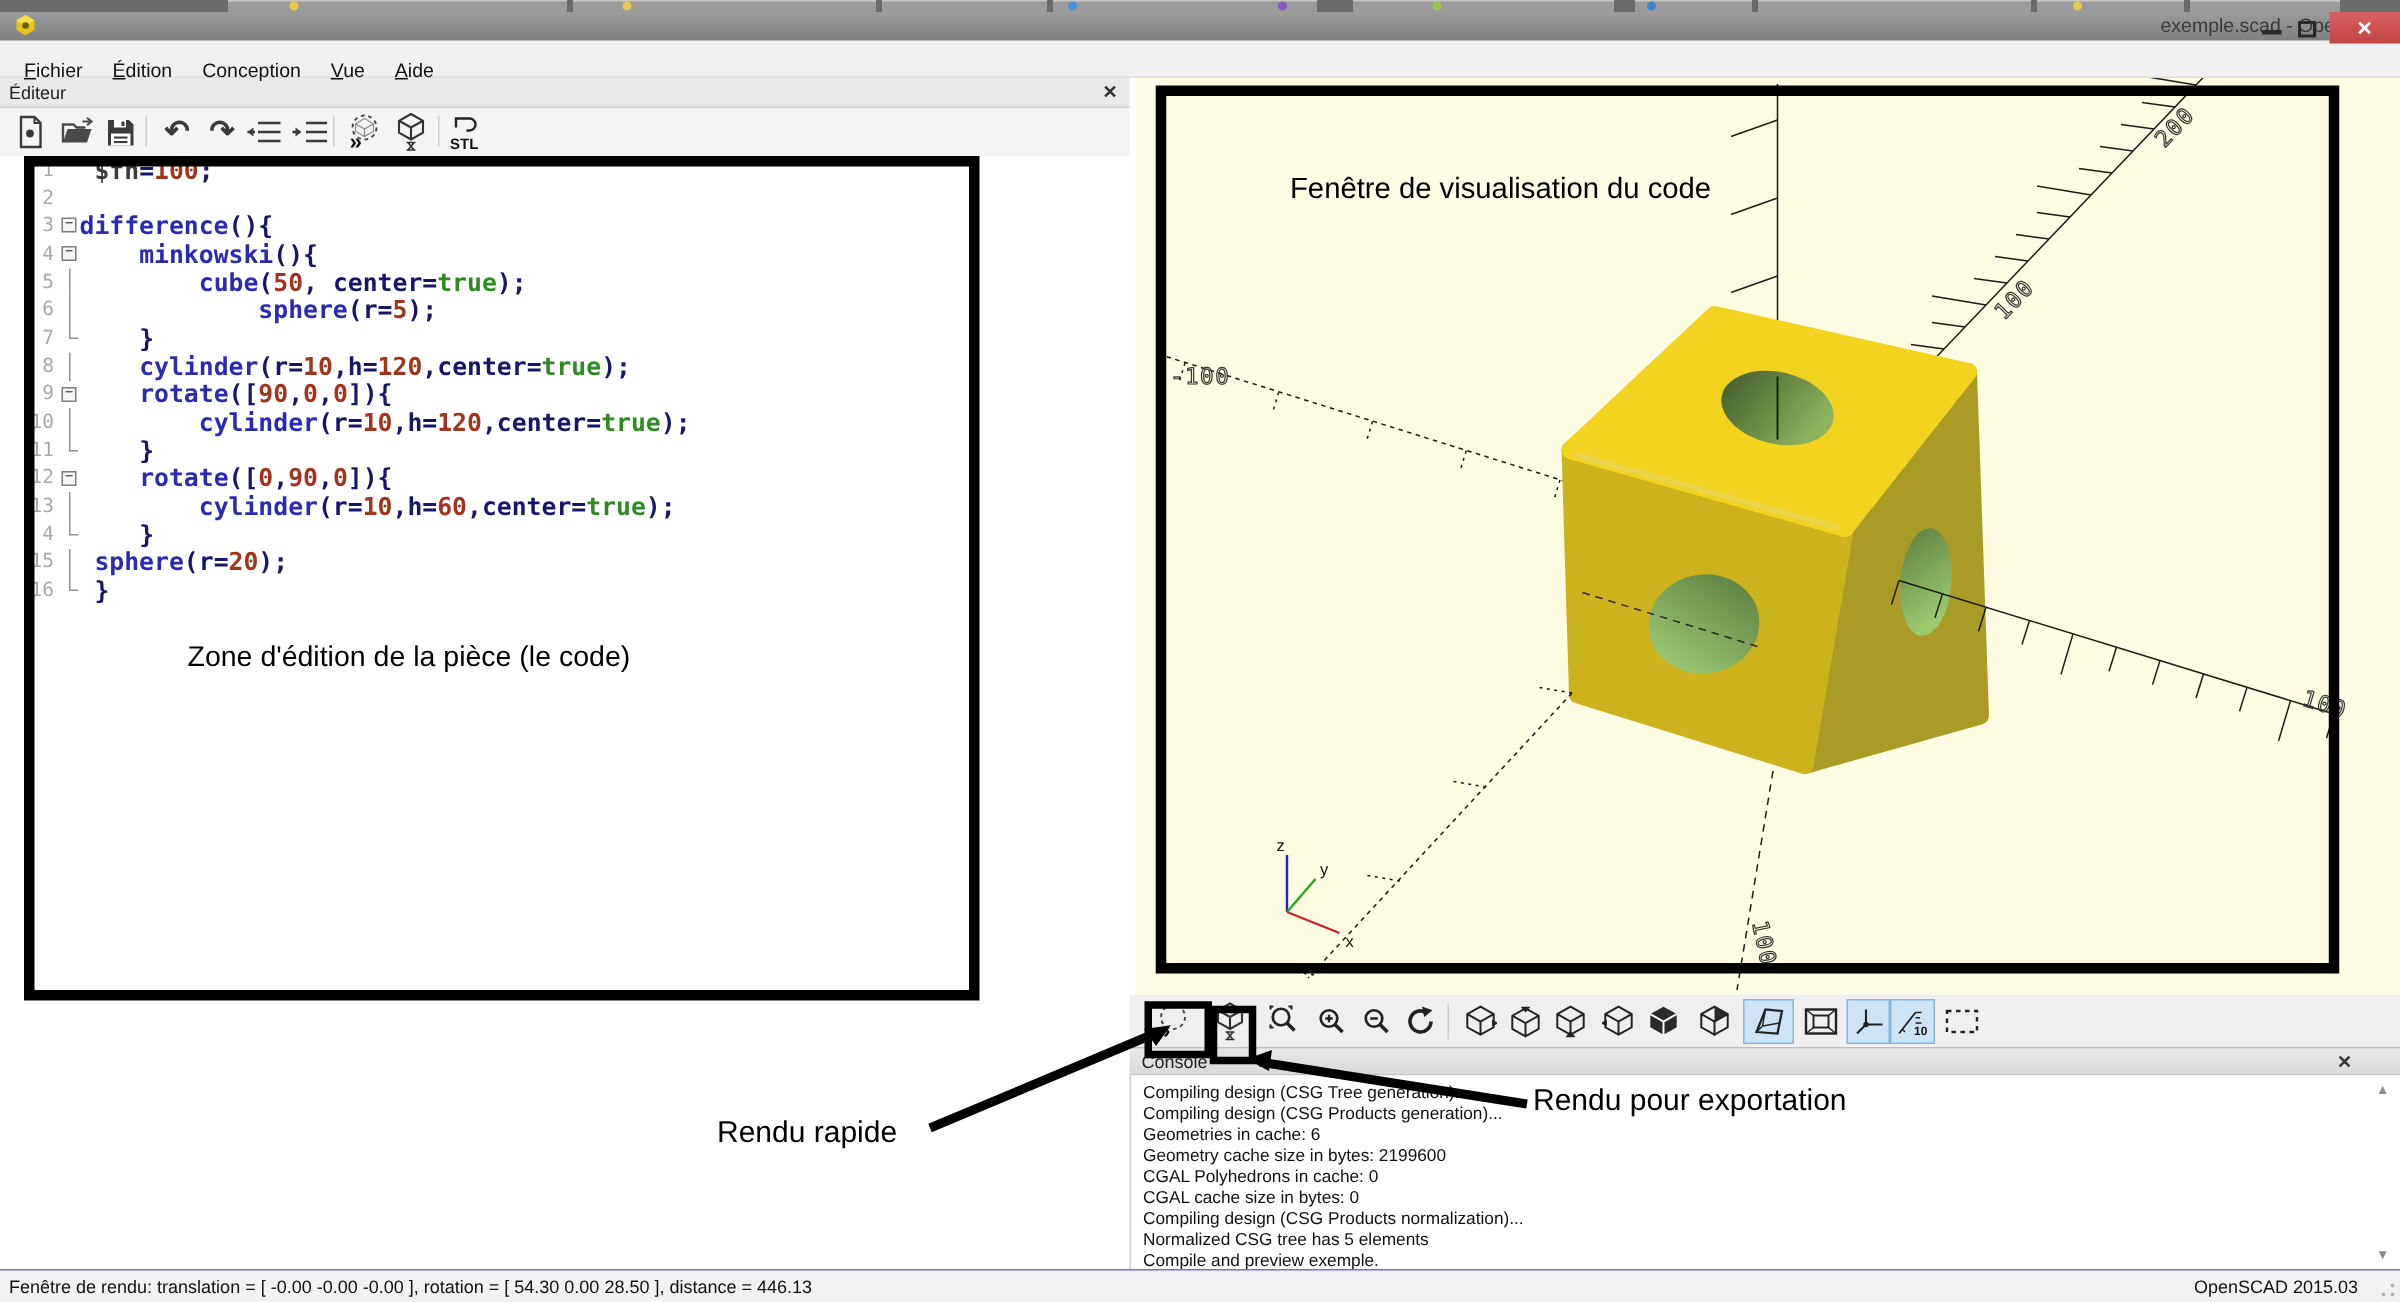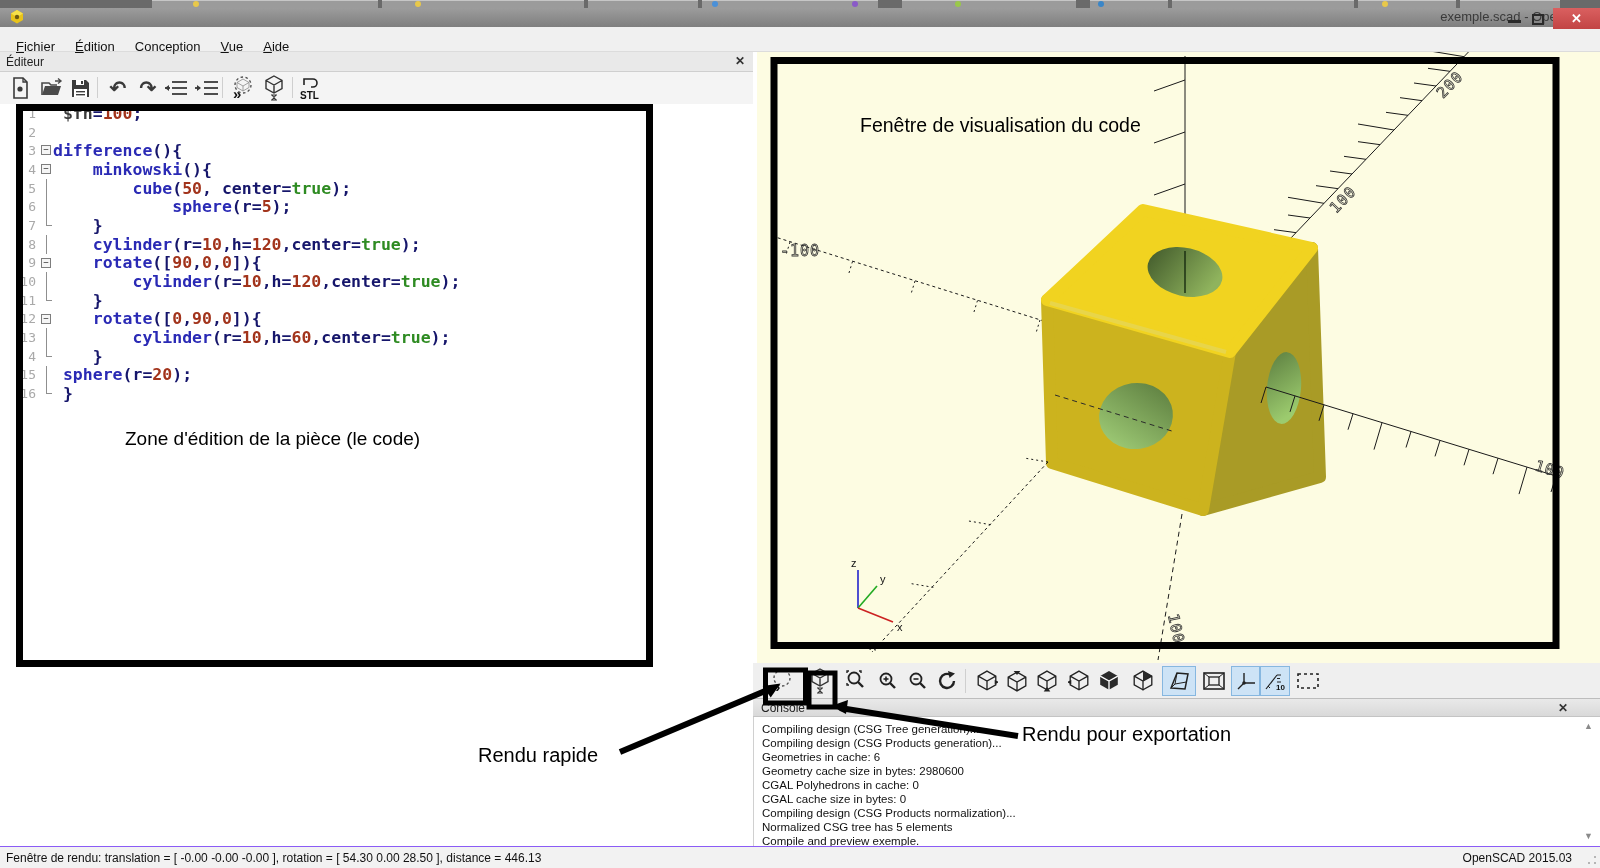--- a/index.html
+++ b/index.html
@@ -464,21 +464,21 @@
 
 <div id="consoleheader" class="abs">
   <span>Console</span>
   <span id="consclose">✕</span>
 </div>
 <div id="consolebody" class="abs">
   <div id="console-lines">
       <div class="conline">Compiling design (CSG Tree generation)...</div>
       <div class="conline">Compiling design (CSG Products generation)...</div>
       <div class="conline">Geometries in cache: 6</div>
-      <div class="conline">Geometry cache size in bytes: 2980600</div>
+      <div class="conline">Geometry cache size in bytes: 2199600</div>
       <div class="conline">CGAL Polyhedrons in cache: 0</div>
       <div class="conline">CGAL cache size in bytes: 0</div>
       <div class="conline">Compiling design (CSG Products normalization)...</div>
       <div class="conline">Normalized CSG tree has 5 elements</div>
       <div class="conline">Compile and preview exemple.</div>
     </div>
   <div id="cscroll">
     <span class="sarrow" style="top:0">▲</span>
     <span class="sarrow" style="bottom:0">▼</span>
   </div>

